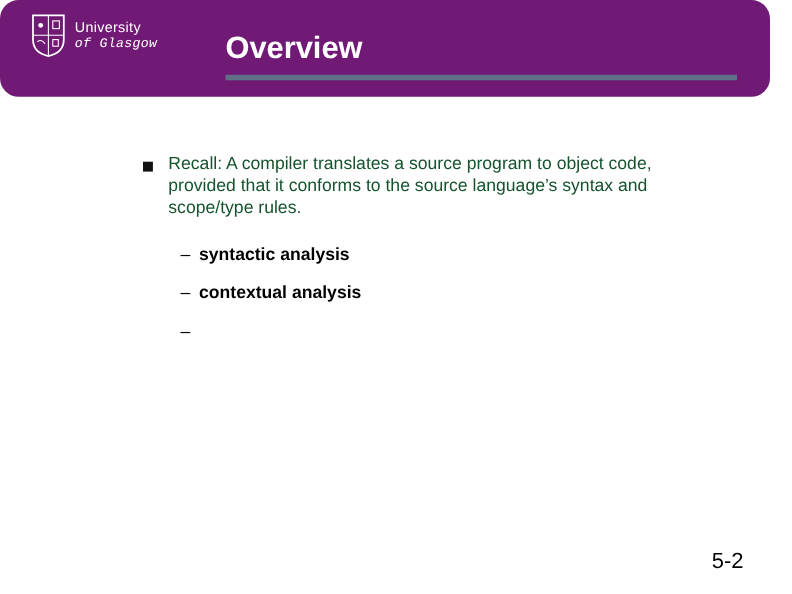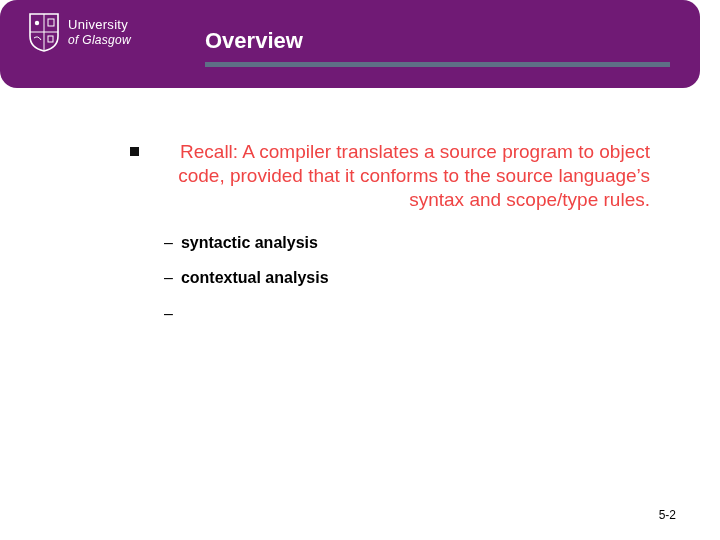--- a/index.html
+++ b/index.html
@@ -30,30 +30,30 @@
     height: 40px;
   }
   .logo-text {
     display: flex;
     flex-direction: column;
     line-height: 1.0;
     font-size: 15px;
     letter-spacing: 0.3px;
   }
   .logo-text .lg-line1 { font-weight: 400; font-size: 13px; margin-bottom: 3px;}
-  .logo-text .lg-line2 { font-weight: 400; font-style: italic; font-size: 12px; }
+  .logo-text .lg-line2 { font-weight: 400; font-style: italic; font-size: 12px; font-family: Liberation Mono, monospace; }
   .title-wrap {
     position: absolute;
     left: 205px;
     top: 28px;
     right: 40px;
   }
   .title {
     color: #ffffff;
-    font-size: 22px;
+    font-size: 28px;
     font-weight: bold;
     padding-bottom: 6px;
   }
   .title-underline {
     height: 5px;
     background: #5e6f86;
     width: 465px;
     margin-top: 2px;
   }
   .content {
@@ -69,24 +69,23 @@
   }
   .bullet .sq {
     width: 9px;
     height: 9px;
     background: #111;
     margin-top: 7px;
     margin-right: 14px;
     flex: 0 0 9px;
   }
   .bullet .txt {
-    font-size: 19px;
+    font-size: 16px;
     line-height: 1.25;
-    color: #ef4444;
-    text-align: right;
+    color: #14532d;
   }
   .subs {
     margin-left: 34px;
     margin-top: 8px;
   }
   .sub {
     display: flex;
     align-items: flex-start;
     margin-bottom: 16px;
   }
@@ -99,21 +98,21 @@
   .sub .txt {
     font-size: 16px;
     line-height: 1.2;
     color: #000;
     font-weight: bold;
   }
   .footer {
     position: absolute;
     right: 44px;
     bottom: 18px;
-    font-size: 12px;
+    font-size: 20px;
     color: #000;
   }
 </style>
 </head>
 <body>
 
 <div class="header">
   <div class="logo">
     <svg class="crest" viewBox="0 0 32 40">
       <path d="M2 2 H30 V24 Q30 36 16 39 Q2 36 2 24 Z" fill="none" stroke="#ffffff" stroke-width="1.6"></path>

